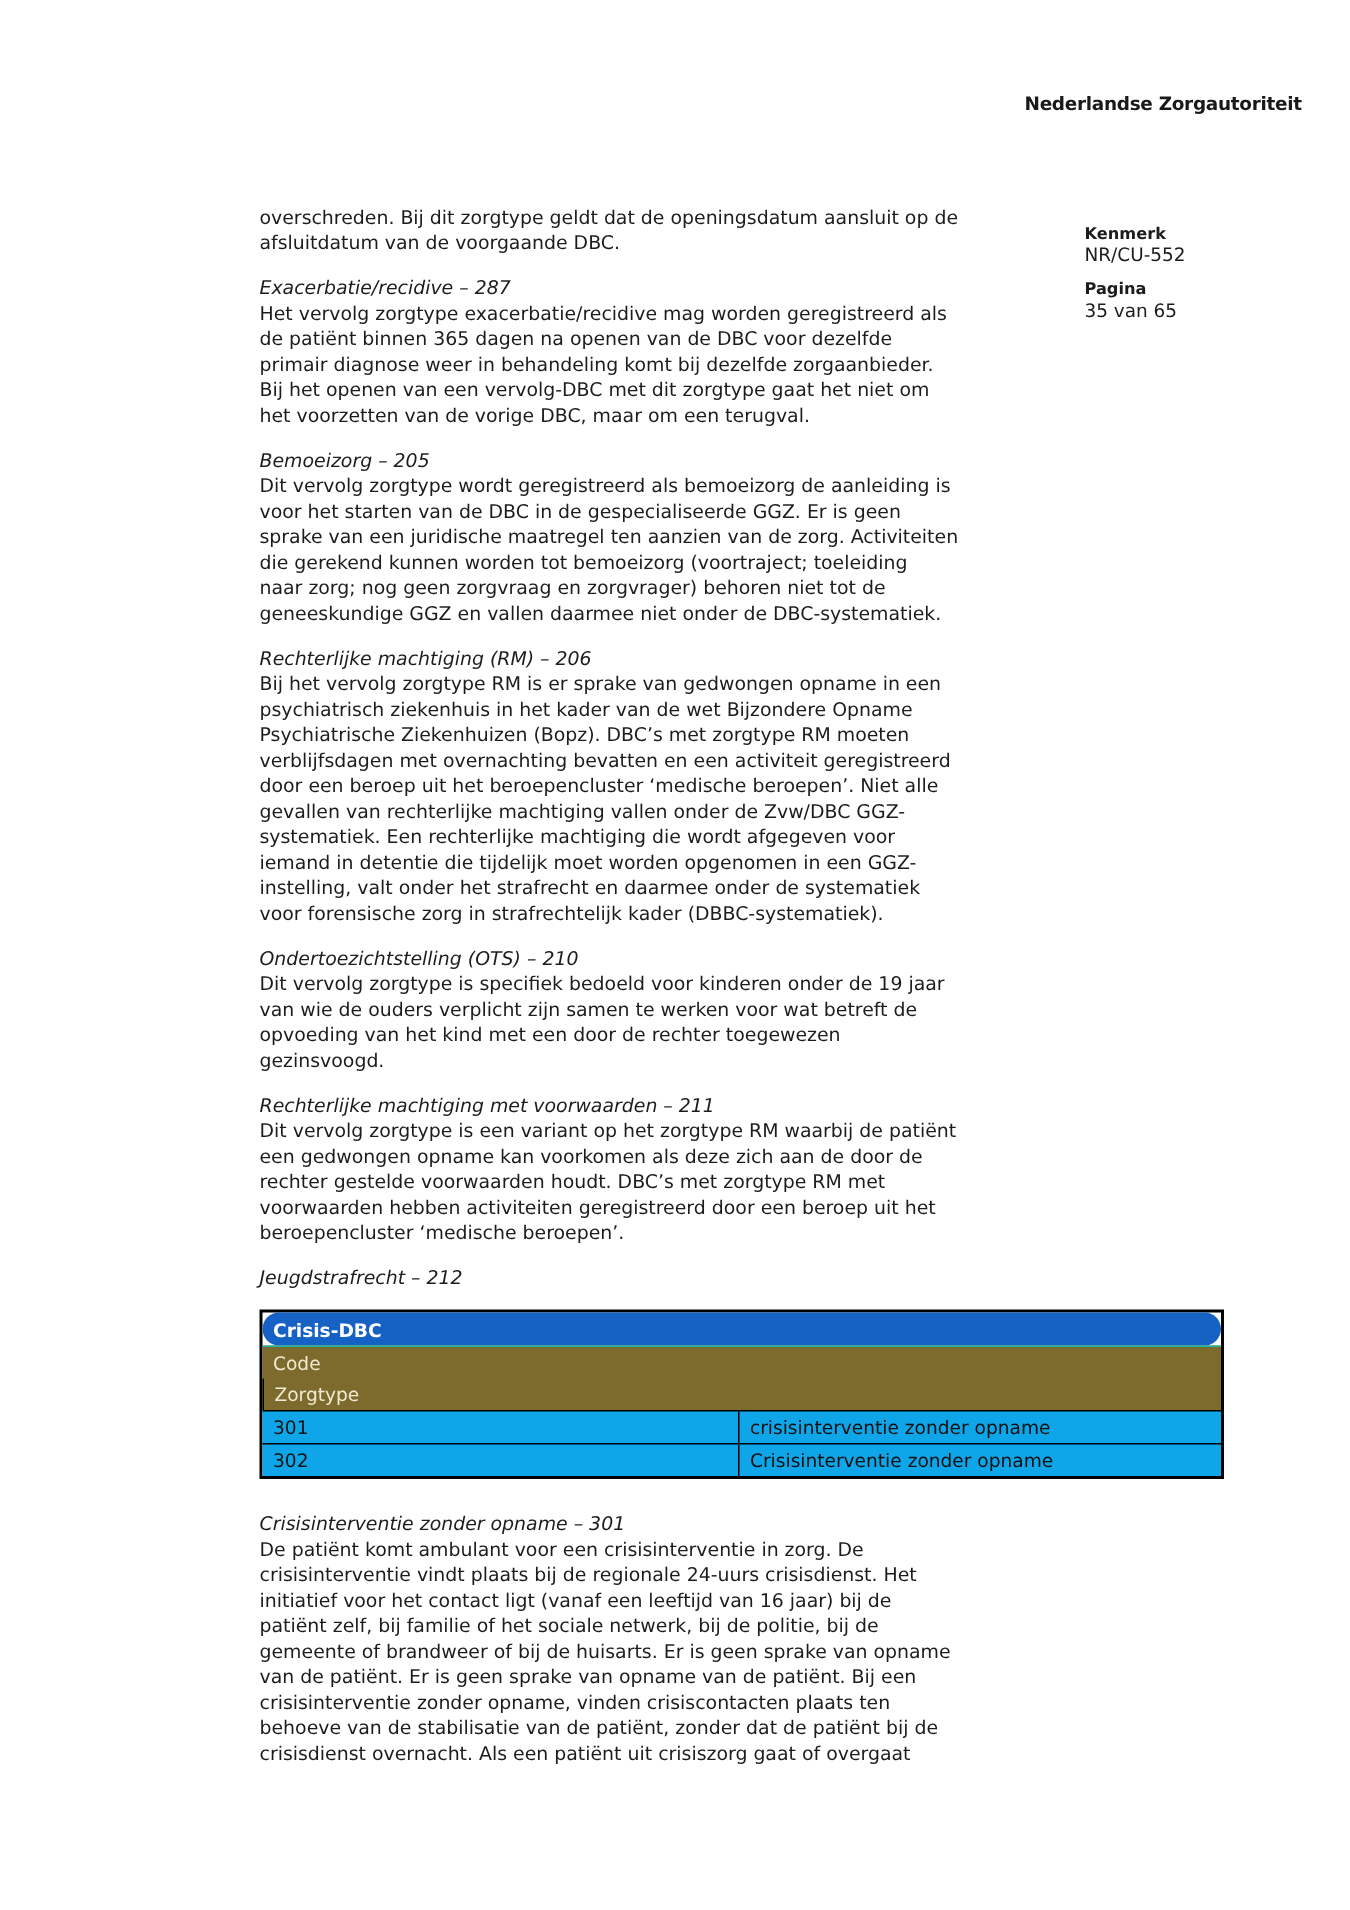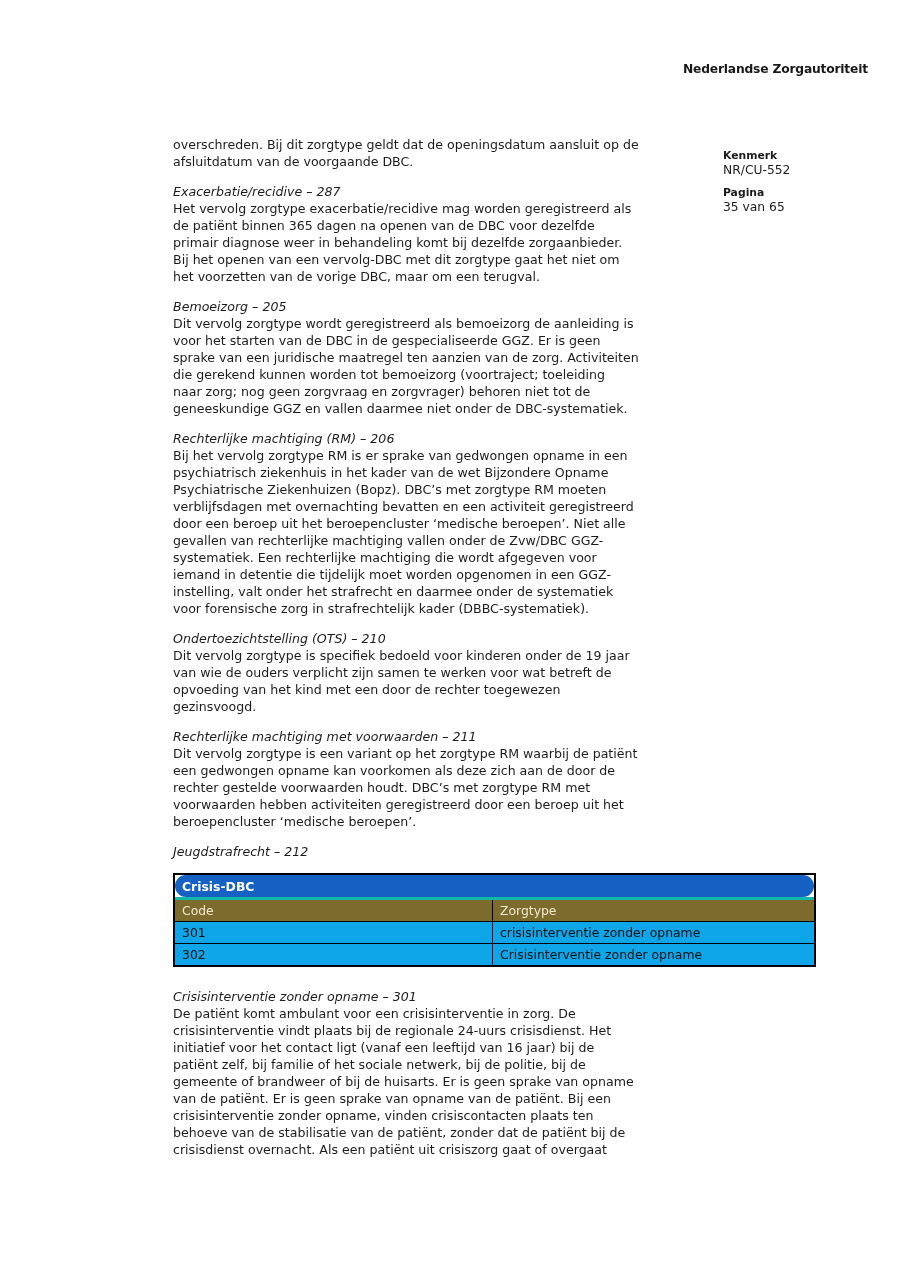--- a/index.html
+++ b/index.html
@@ -82,21 +82,22 @@
     background: #1562c4;
     color: #ffffff;
     font-weight: bold;
     padding: 4px 7px 3px 7px;
     border-radius: 11px;
   }
   .t-head {
     display: flex;
     background: #7d6a2d;
     color: #f0ead2;
-    border-top: 3px solid #14b8a6;
+    border-top: 1px solid #14b8a6;
+    flex-direction: column;
   }
   .t-row {
     display: flex;
     background: #0ea5e9;
     color: #111111;
     border-top: 1px solid #000000;
   }
   .t-cell-code {
     width: 303px;
     padding: 3px 7px;

